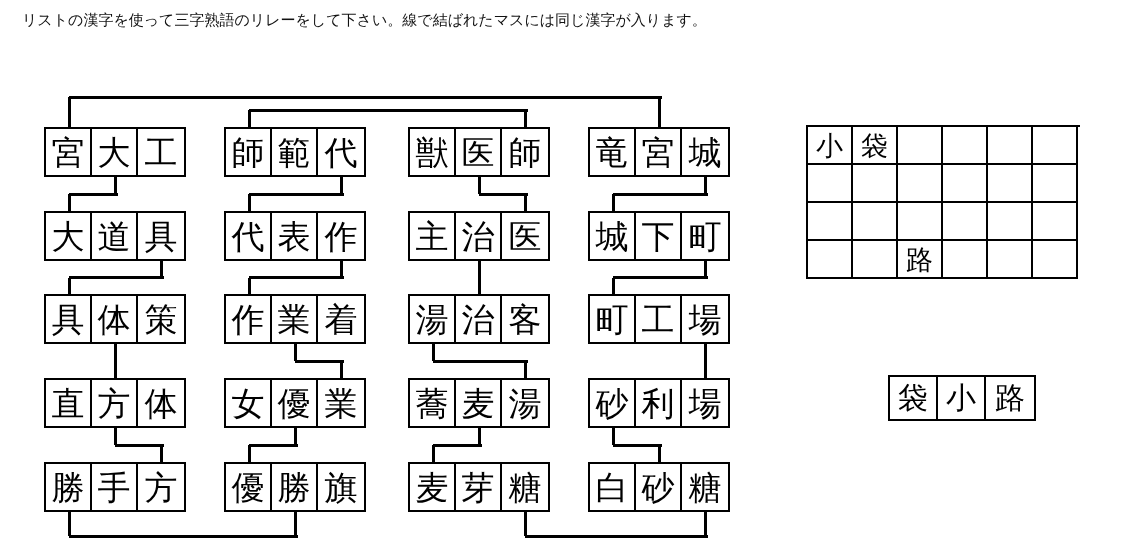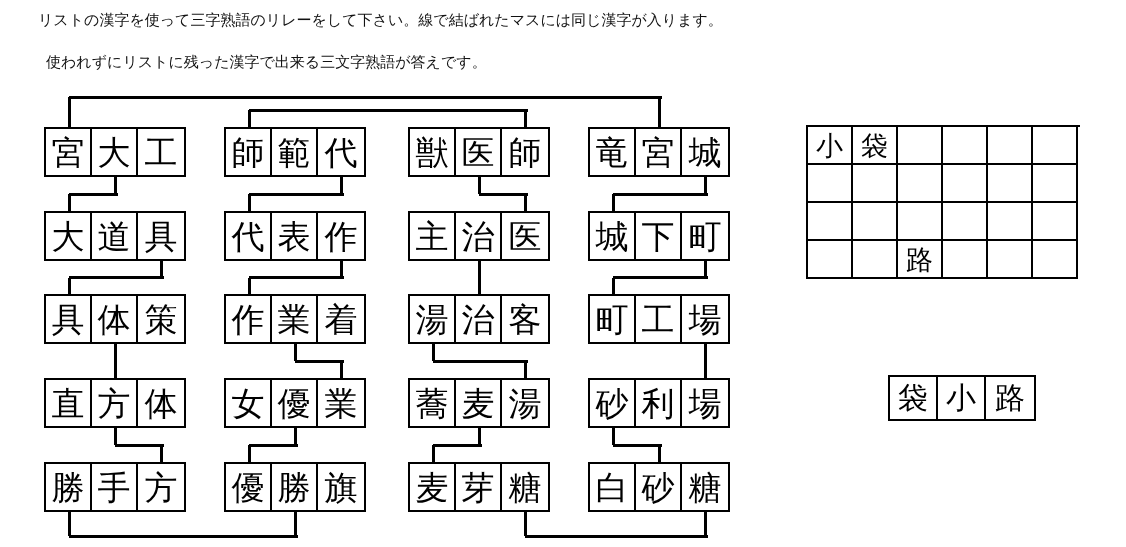--- a/index.html
+++ b/index.html
@@ -10,21 +10,21 @@
   body {
     width: 1126px;
     height: 547px;
     position: relative;
     font-family: "DejaVu Sans", "Liberation Sans", sans-serif;
     color: #000000;
     overflow: hidden;
   }
   .instructions {
     position: absolute;
-    left: 38px;
+    left: 22px;
     top: 10px;
     width: 1040px;
   }
   .instr-line {
     font-size: 15px;
     line-height: 20px;
     white-space: nowrap;
     color: #111111;
   }
   .instr-line.second {
@@ -112,21 +112,20 @@
     border: 2px solid #000;
     background: #fff;
   }
   #answer-box .cell { width: 48px; height: 42px; font-size: 30px; }
 </style>
 </head>
 <body>
 
 <div class="instructions">
   <div class="instr-line">リストの漢字を使って三字熟語のリレーをして下さい。線で結ばれたマスには同じ漢字が入ります。</div>
-  <div class="instr-line second">使われずにリストに残った漢字で出来る三文字熟語が答えです。</div>
 </div>
 
 <div id="puzzle">
     <div class="word-box" id="word-1-1" style="left: 44px; top: 127px;">
       <div class="cell">宮</div>
       <div class="cell">大</div>
       <div class="cell">工</div>
     </div>
     <div class="word-box" id="word-1-2" style="left: 44px; top: 211px;">
       <div class="cell">大</div>

